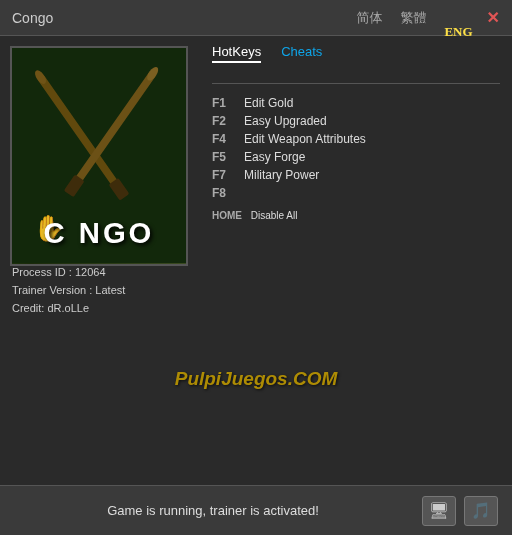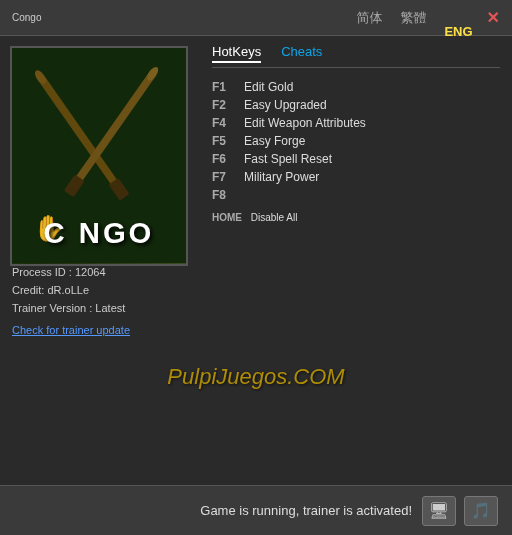--- a/index.html
+++ b/index.html
@@ -18,34 +18,35 @@
       height: 36px;
       background: #3a3a3a;
       display: flex;
       align-items: center;
       justify-content: space-between;
       padding: 0 12px;
       border-bottom: 1px solid #555;
     }
     #title-bar .game-title {
       color: #ccc;
-      font-size: 10px;
+      font-size: 14px;
     }
     #title-bar .lang-buttons {
       display: flex;
       align-items: center;
       gap: 10px;
     }
     #title-bar .lang-btn {
       color: #aaa;
       font-size: 13px;
       cursor: pointer;
       background: none;
       border: none;
       padding: 2px 4px;
+      font-family: Liberation Serif, serif;
     }
     #title-bar .lang-btn.active {
       color: #fde047;
       font-weight: bold;
       margin-top: 28px;
     }
     #title-bar .close-btn {
       color: #e05555;
       font-size: 16px;
       font-weight: bold;
@@ -108,21 +109,21 @@
     #right-panel {
       flex: 1;
       padding: 8px 12px;
     }
 
     #tabs {
       display: flex;
       gap: 20px;
       margin-bottom: 12px;
       border-bottom: 1px solid #555;
-      padding-bottom: 4px;
+      padding-bottom: 20px;
     }
     .tab {
       color: #0ea5e9;
       font-size: 13px;
       cursor: pointer;
       padding-bottom: 2px;
     }
     .tab.active {
       color: #fff;
       border-bottom: 2px solid #fff;
@@ -162,22 +163,22 @@
     #watermark {
       position: absolute;
       bottom: 145px;
       left: 50%;
       transform: translateX(-50%);
       z-index: 10;
       pointer-events: none;
     }
     #watermark .wm-text {
       color: rgba(200, 160, 0, 0.85);
-      font-size: 22px;
-      font-weight: normal;
+      font-size: 19px;
+      font-weight: bold;
       font-style: italic;
       font-family: 'Arial Black', Arial, sans-serif;
       text-shadow: 1px 1px 3px rgba(0,0,0,0.7);
       white-space: nowrap;
     }
 
     
     #status-bar {
       position: absolute;
       bottom: 0;
@@ -188,21 +189,21 @@
       border-top: 1px solid #555;
       display: flex;
       align-items: center;
       padding: 0 14px;
       gap: 10px;
     }
     #status-bar .status-text {
       flex: 1;
       color: #ddd;
       font-size: 13px;
-      text-align: right;
+      text-align: center;
     }
     #status-bar .status-icons {
       display: flex;
       gap: 8px;
       align-items: center;
     }
     .status-icon-btn {
       width: 34px;
       height: 30px;
       background: #555;
@@ -254,26 +255,25 @@
         <rect width="178" height="220" fill="rgba(0,0,0,0.3)"></rect>
 
         <text x="22" y="193" font-size="26" fill="rgba(255,255,255,0.9)">✋</text>
 
         <text x="89" y="200" text-anchor="middle" font-family="Arial Black, Arial" font-size="30" font-weight="bold" fill="white" letter-spacing="3" style="text-shadow:2px 2px 4px black">C  NGO</text>
       </svg>
     </div>
 
     <div id="process-info">
       <div class="info-line">Process ID : 12064</div>
+      <div class="info-line">Trainer Version : Latest</div>
       <div class="info-line">
         <span>Credit:</span>
         <span>dR.oLLe</span>
       </div>
-      <div class="info-line">Trainer Version : Latest</div>
-      <a class="trainer-link">Check for trainer update</a>
     </div>
   </div>
 
   <div id="right-panel">
     <div id="tabs">
       <div class="tab active">HotKeys</div>
       <div class="tab">Cheats</div>
     </div>
 
     <ul id="hotkeys-list">
@@ -285,24 +285,20 @@
           <span class="key">F2</span>
           <span class="action">Easy Upgraded</span>
         </li>
         <li>
           <span class="key">F4</span>
           <span class="action">Edit Weapon Attributes</span>
         </li>
         <li>
           <span class="key">F5</span>
           <span class="action">Easy Forge</span>
-        </li>
-        <li>
-          <span class="key">F6</span>
-          <span class="action">Fast Spell Reset</span>
         </li>
         <li>
           <span class="key">F7</span>
           <span class="action">Military Power</span>
         </li>
         <li>
           <span class="key">F8</span>
         </li>
       </ul>
 

